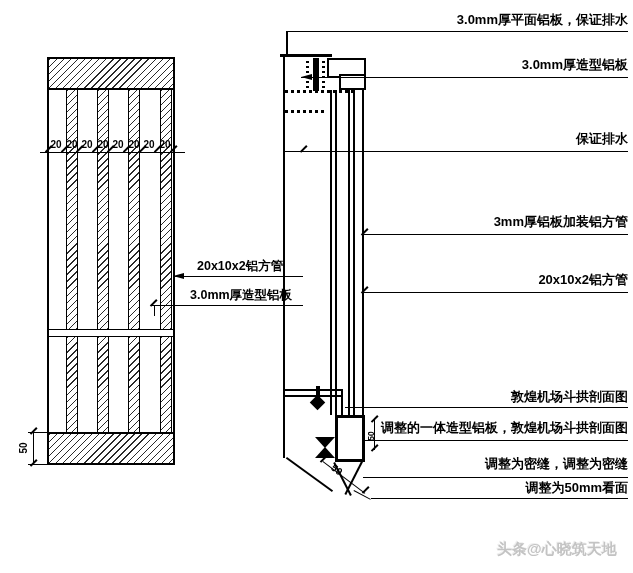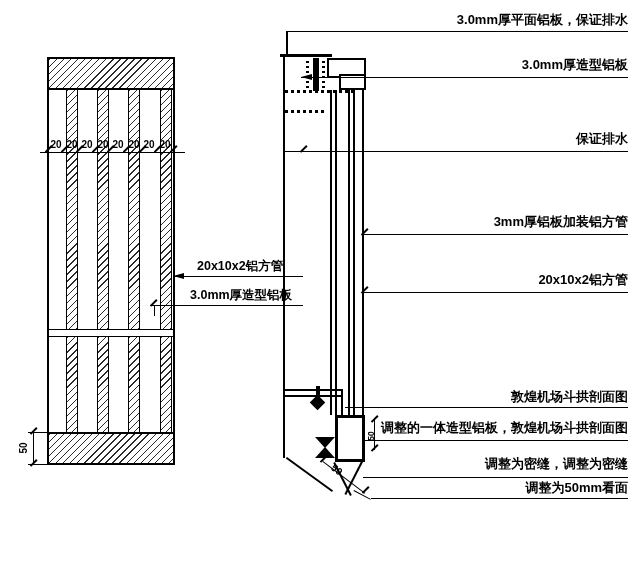--- a/index.html
+++ b/index.html
@@ -150,14 +150,15 @@
     <div class="ln" style="left:365px;top:440px;width:263px;height:1px;"></div>
 
     <span class="callout" style="top:456px;">调整为密缝，调整为密缝</span>
     <div class="ln" style="left:363px;top:477px;width:265px;height:1px;"></div>
 
     <span class="callout" style="top:480px;">调整为50mm看面</span>
     <div class="ln" style="left:371px;top:498px;width:257px;height:1px;"></div>
     <div class="diag" style="left:354px;top:490px;width:19px;height:1px;transform:rotate(28deg);"></div>
   </div>
 
+  <div class="wmark" style="left:497px;top:540px;">头条@心晓筑天地</div>
 
 </div>
 
 </body></html>

